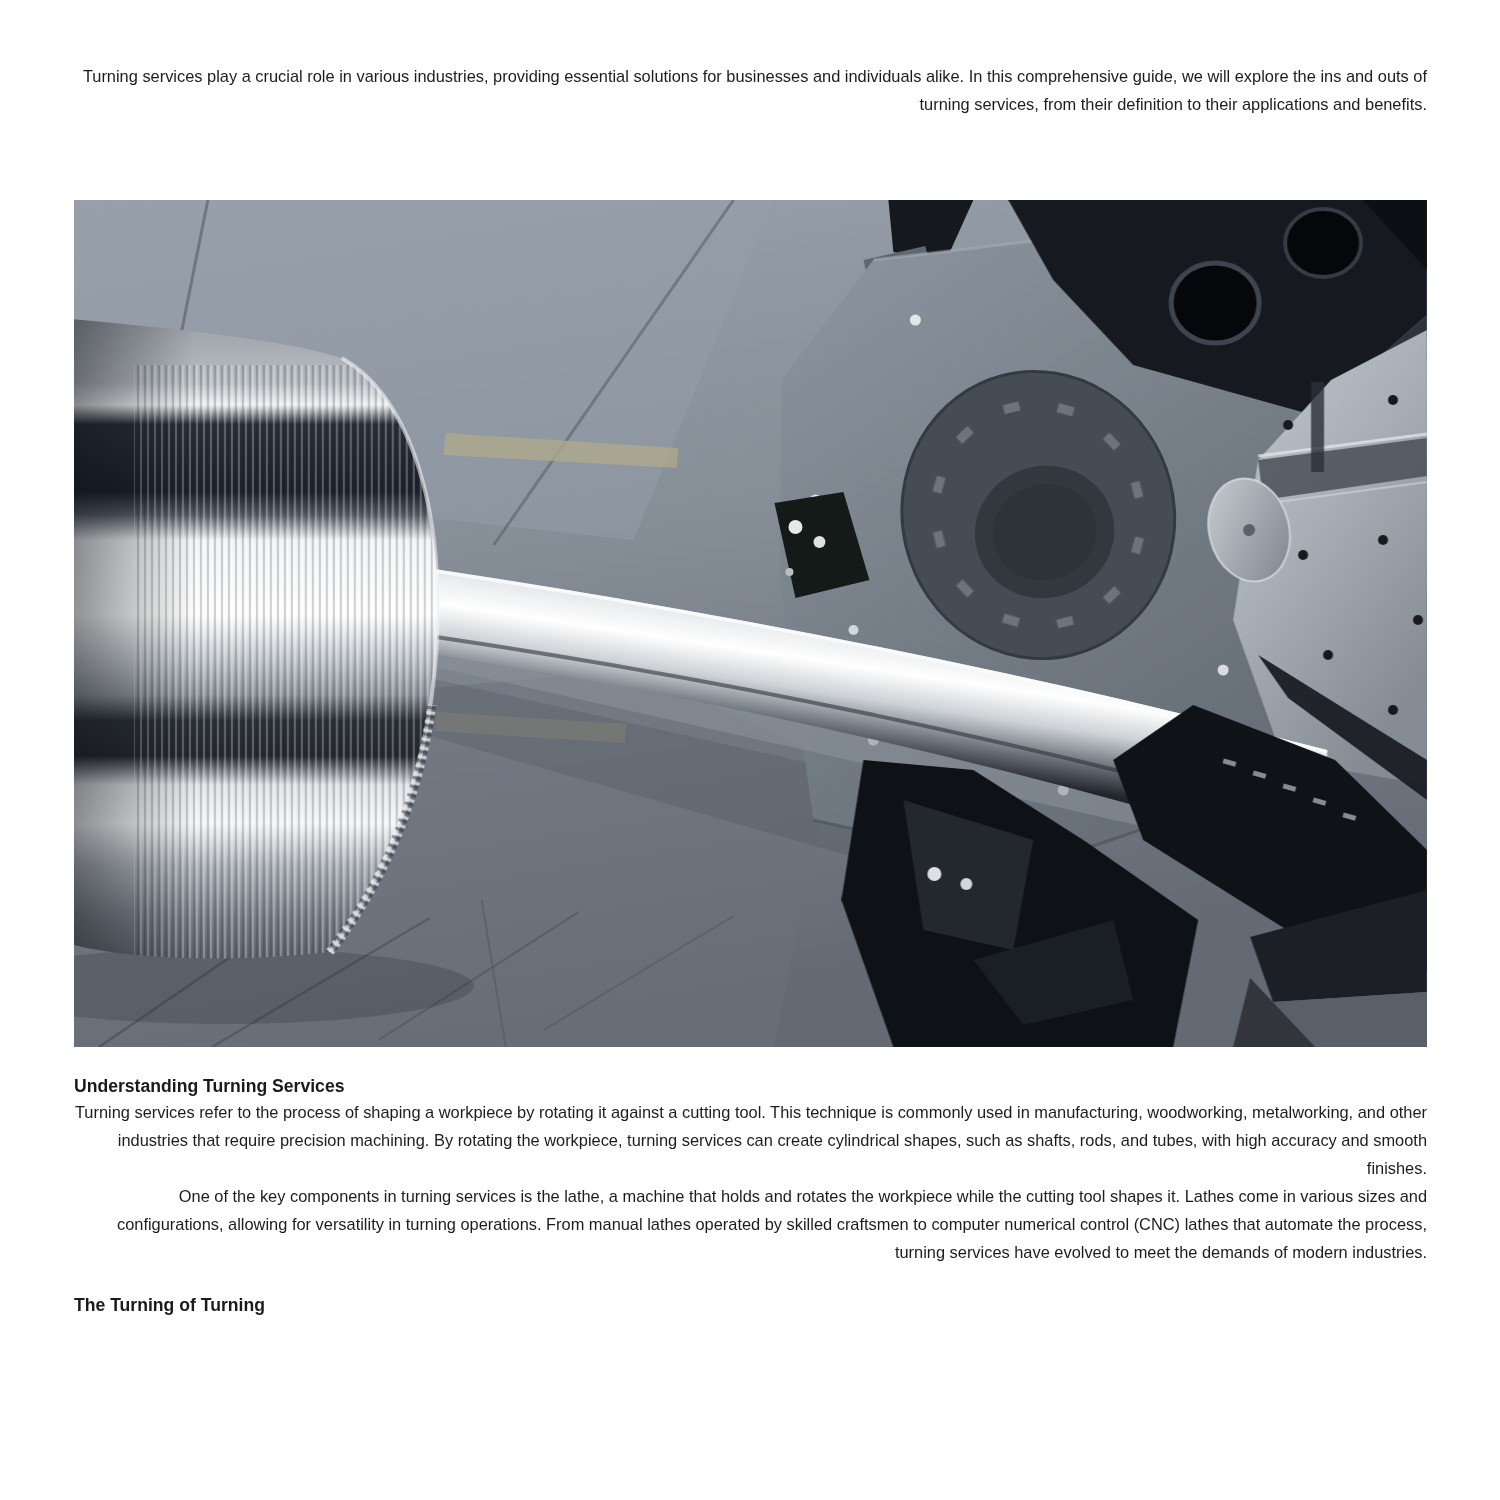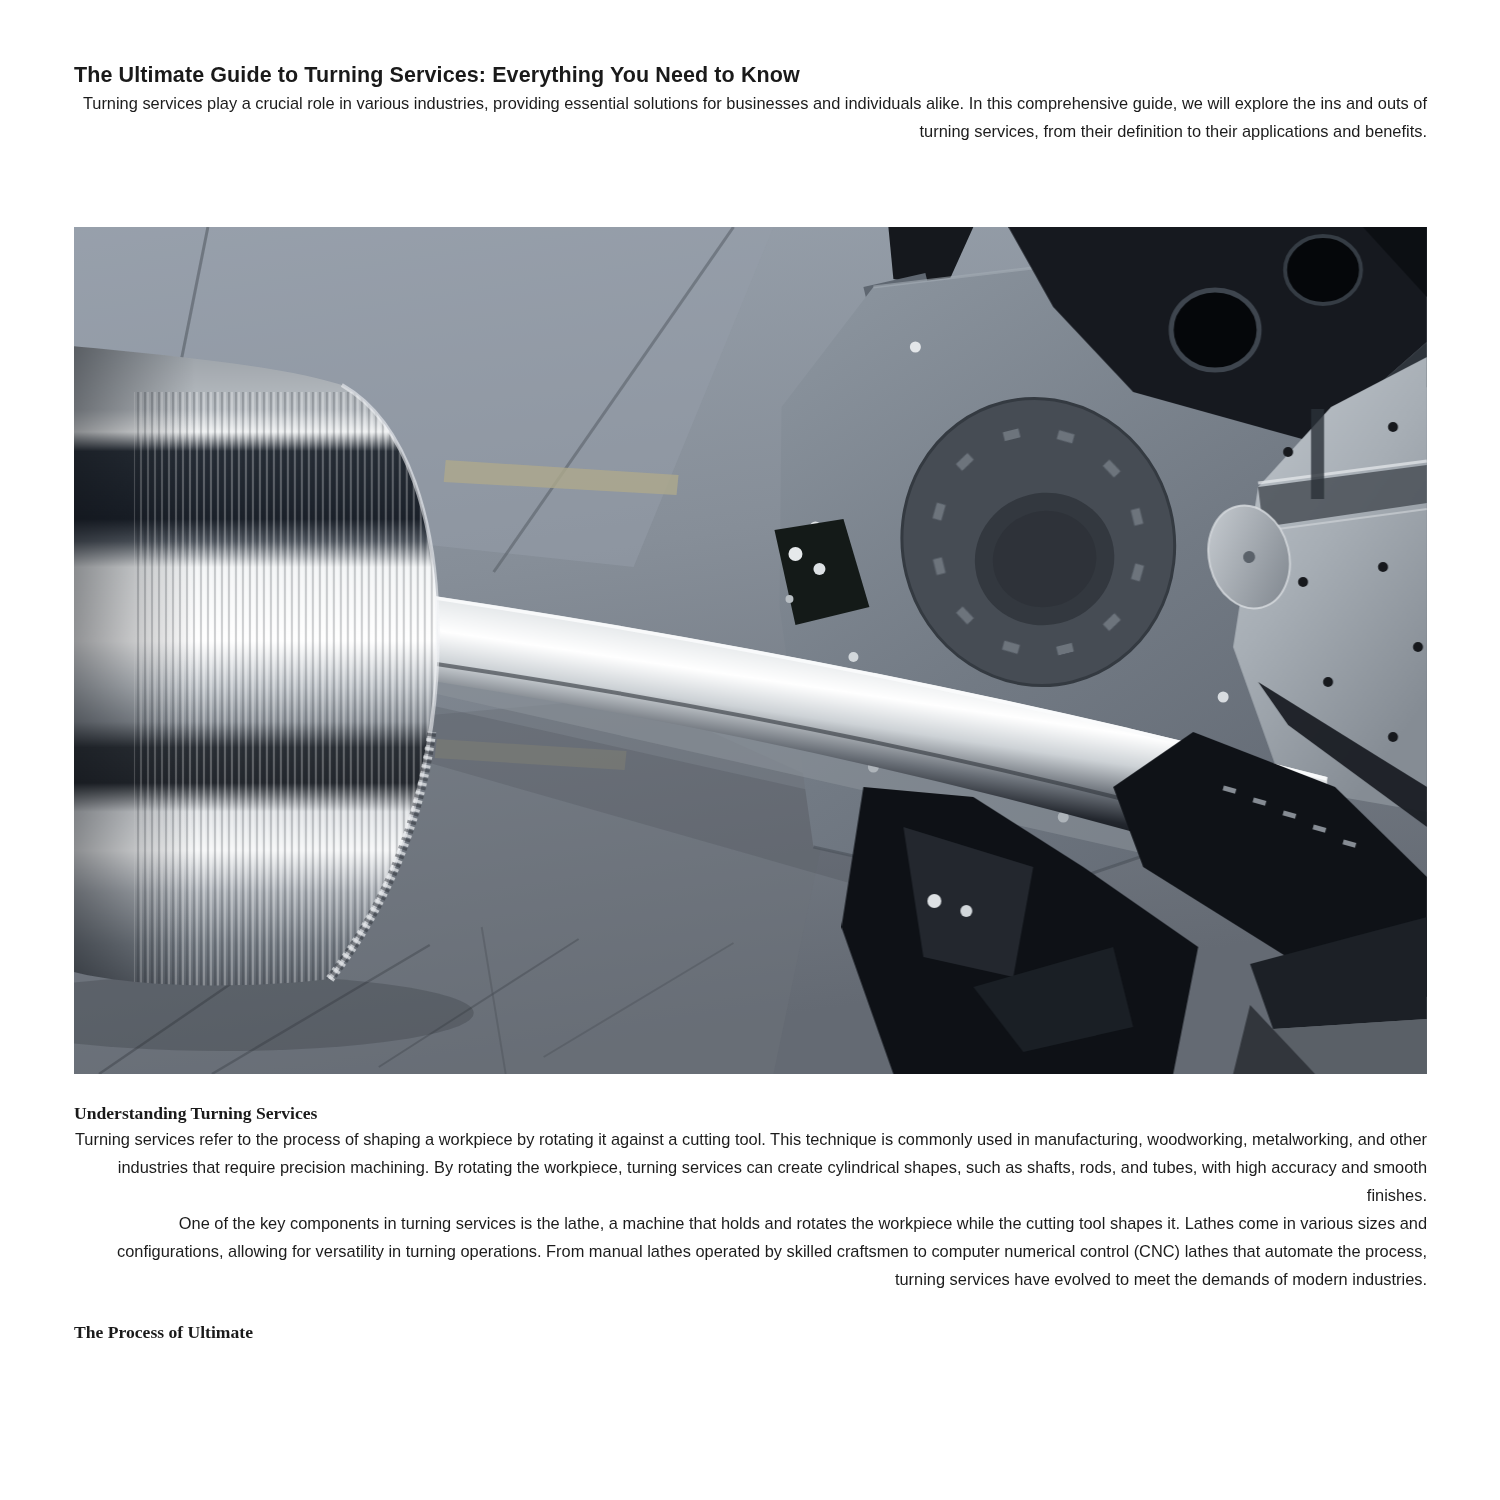--- a/index.html
+++ b/index.html
@@ -44,29 +44,27 @@
     overflow: hidden;
     background: #7f8791;
   }
   figure.hero svg { display: block; }
   h2.section-h {
     margin: 28px 0 0 0;
     font-size: 17.6px;
     line-height: 23px;
     font-weight: bold;
     color: #1a1a1a;
-    font-family: Liberation Serif, serif;
   }
 </style>
 </head>
 <body>
 
 <div class="page">
 
-  <h1 class="doc-title">The Ultimate Guide to Turning Services: Everything You Need to Know</h1>
 
   <p class="body-par intro">Turning services play a crucial role in various industries, providing essential solutions for businesses and individuals alike. In this comprehensive guide, we will explore the ins and outs of turning services, from their definition to their applications and benefits.</p>
 
   <figure class="hero">
     <svg width="1353" height="847" viewBox="0 0 1354 847" preserveAspectRatio="none" xmlns="http://www.w3.org/2000/svg" role="img">
       <defs>
         <linearGradient id="bg" x1="0" y1="0" x2="0.25" y2="1">
           <stop offset="0" stop-color="#99a2ad"></stop>
           <stop offset="0.45" stop-color="#868e98"></stop>
           <stop offset="1" stop-color="#646a73"></stop>
@@ -262,15 +260,15 @@
         <path d="M 256 752 C 310 682 345 600 358 505" stroke="#e8ebee" stroke-width="9" fill="none" opacity="0.7" stroke-dasharray="3 6"></path>
         <path d="M 256 752 C 310 682 345 600 358 505" stroke="#23272e" stroke-width="9" fill="none" opacity="0.45" stroke-dasharray="3 6" stroke-dashoffset="4"></path>
       </g>
     </svg>
   </figure>
 
   <h2 class="section-h">Understanding Turning Services</h2>
   <p class="body-par par">Turning services refer to the process of shaping a workpiece by rotating it against a cutting tool. This technique is commonly used in manufacturing, woodworking, metalworking, and other industries that require precision machining. By rotating the workpiece, turning services can create cylindrical shapes, such as shafts, rods, and tubes, with high accuracy and smooth finishes.</p>
   <p class="body-par par">One of the key components in turning services is the lathe, a machine that holds and rotates the workpiece while the cutting tool shapes it. Lathes come in various sizes and configurations, allowing for versatility in turning operations. From manual lathes operated by skilled craftsmen to computer numerical control (CNC) lathes that automate the process, turning services have evolved to meet the demands of modern industries.</p>
 
-  <h2 class="section-h">The Process of Ultimate</h2>
+  <h2 class="section-h">The Turning of Turning</h2>
 
 </div>
 
 </body></html>

